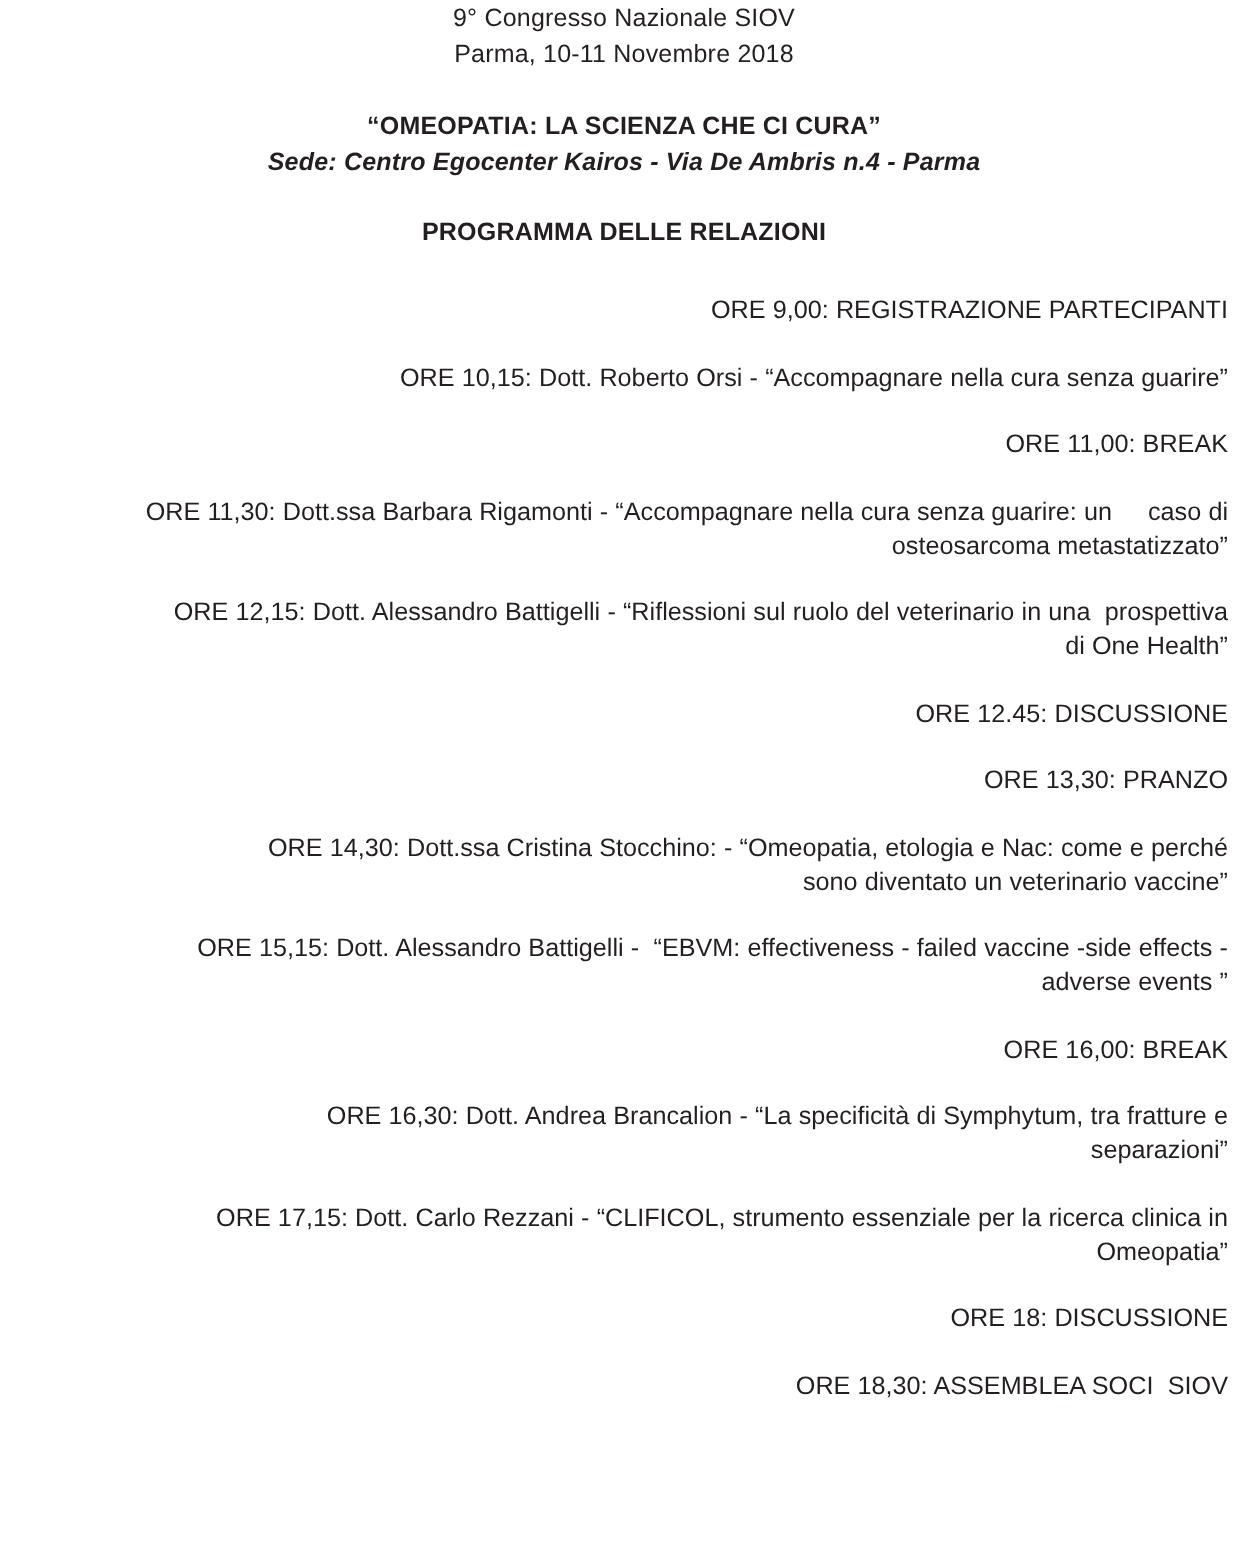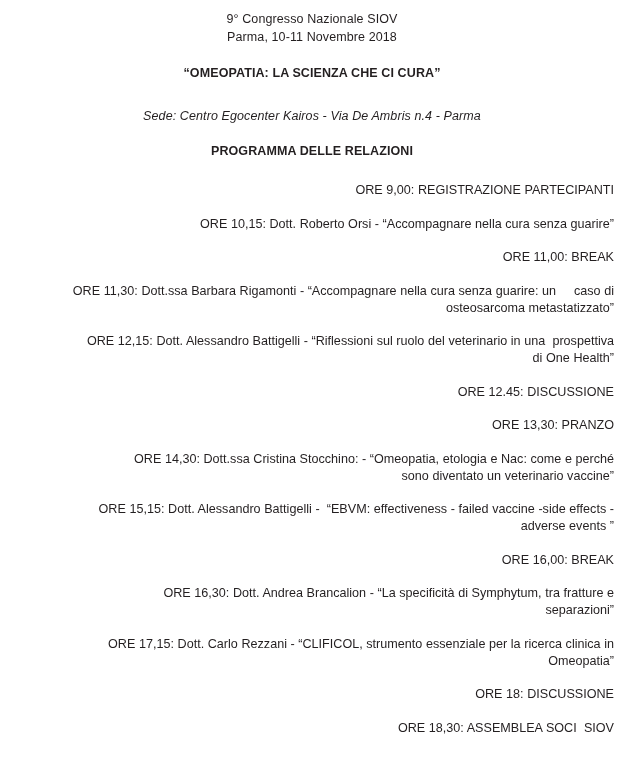--- a/index.html
+++ b/index.html
@@ -20,36 +20,34 @@
   .page {
     position: relative;
     width: 624px;
     height: 775px;
     background: #ffffff;
     box-sizing: border-box;
   }
 
   
   .doc-header {
-    padding-top: 10px;
     text-align: center;
   }
   .hdr-line {
     font-size: 12.5px;
     line-height: 18px;
     letter-spacing: 0.1px;
     white-space: pre-wrap;
   }
   .hdr-line.bold {
     font-weight: bold;
   }
   .hdr-line.bolditalic {
-    font-weight: normal;
+    font-weight: bold;
     font-style: italic;
-    margin-top: 25px;
   }
   .hdr-gap-lg {
     height: 18px;
   }
   .hdr-gap-md {
     height: 17px;
   }
 
   
   .program {

